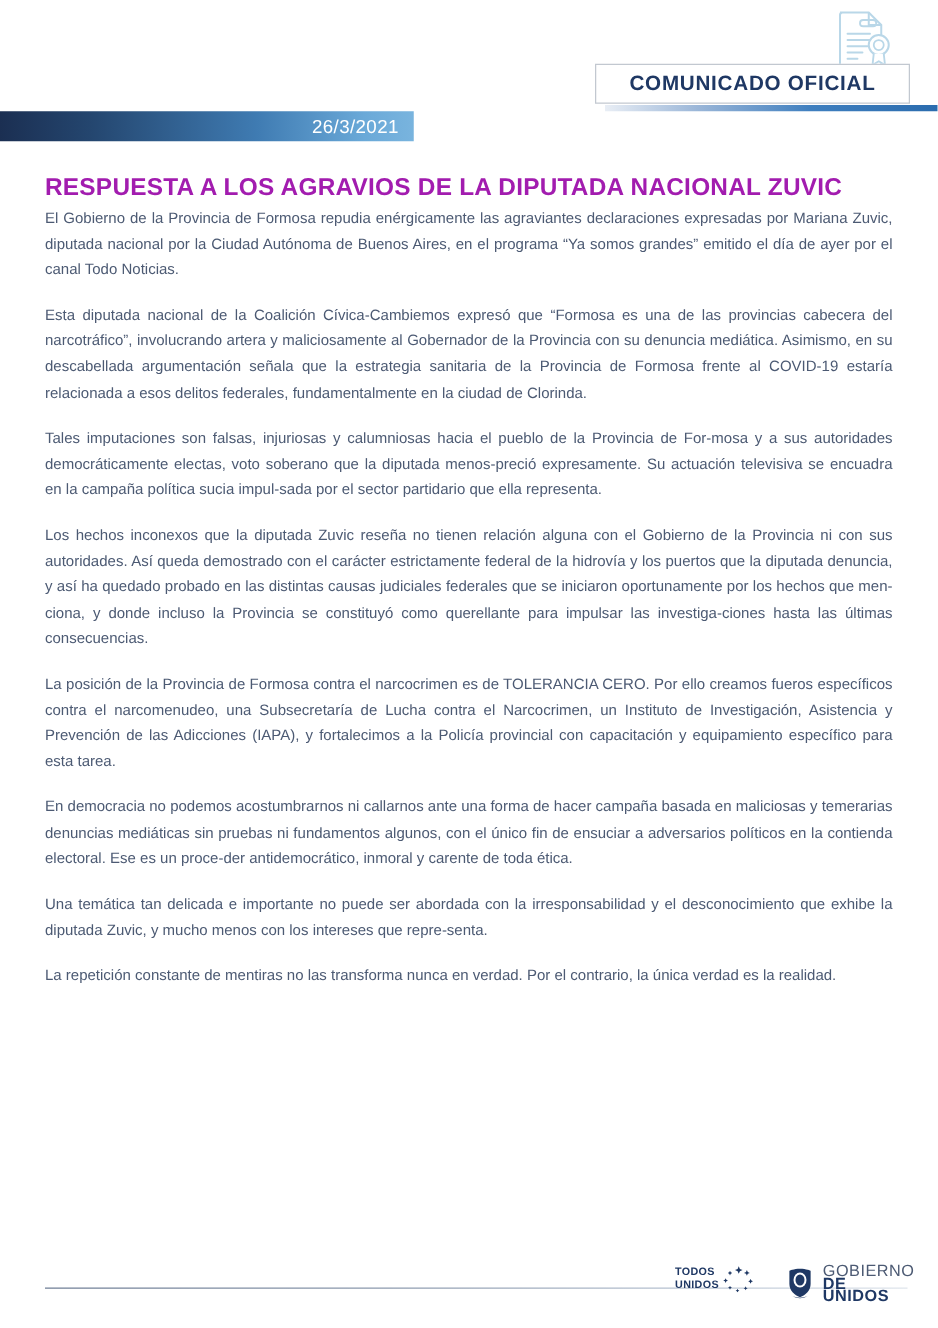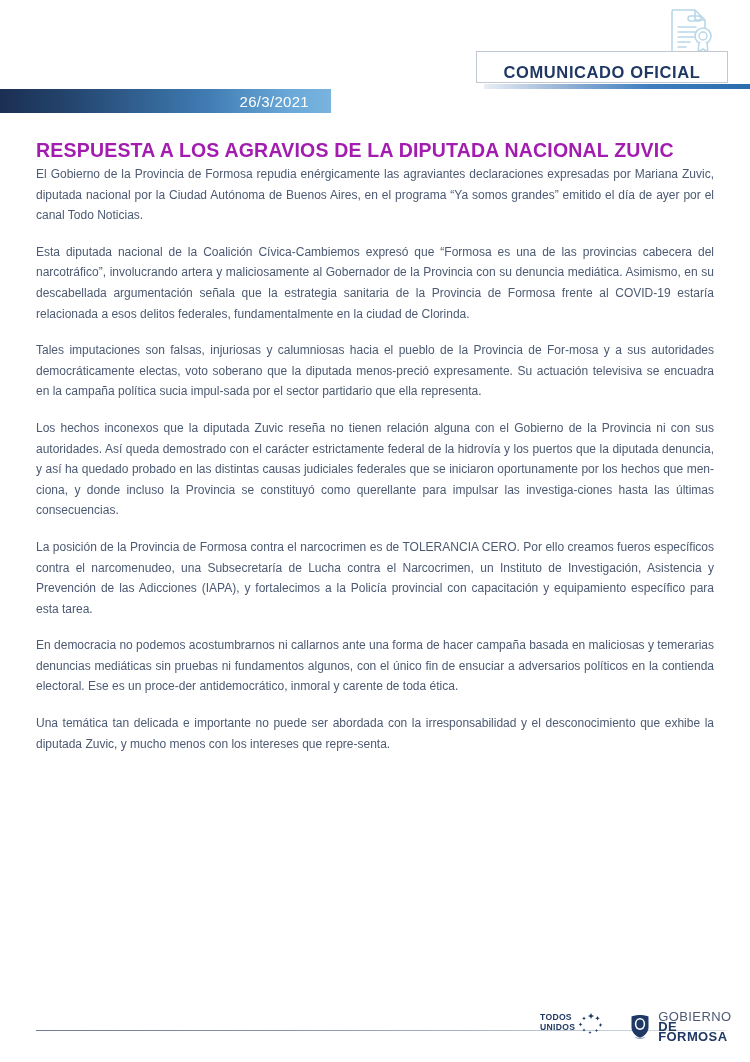--- a/index.html
+++ b/index.html
@@ -29,21 +29,21 @@
   }
   .badge-box {
     position: absolute;
     left: 476px;
     top: 51px;
     width: 252px;
     height: 32px;
     border: 1px solid #c2c8d0;
     background: #ffffff;
     display: flex;
-    align-items: flex-end;
+    align-items: center;
     justify-content: center;
     box-sizing: border-box;
   }
   .badge-box span {
     font-size: 16.5px;
     font-weight: bold;
     letter-spacing: 0.6px;
     color: #1f3864;
   }
   .badge-underline {
@@ -60,21 +60,21 @@
     position: absolute;
     left: 0;
     top: 89px;
     width: 331px;
     height: 24px;
     background: linear-gradient(to right, #1b2f52 0%, #24466f 22%, #3f7bb2 62%, #6aa9d8 88%, #79b4de 100%);
     display: flex;
     align-items: center;
     justify-content: flex-end;
     box-sizing: border-box;
-    padding-right: 22px;
+    padding-right: 12px;
   }
   .date-banner span {
     color: #ffffff;
     font-size: 15px;
     letter-spacing: 0.3px;
   }
 
   
   .doc-title {
     position: absolute;
@@ -198,20 +198,21 @@
 <h1 class="doc-title">RESPUESTA A LOS AGRAVIOS DE LA DIPUTADA NACIONAL ZUVIC</h1>
 
 <div class="body-copy">
   <p>El Gobierno de la Provincia de Formosa repudia enérgicamente las agraviantes declaraciones expresadas por Mariana Zuvic, diputada nacional por la Ciudad Autónoma de Buenos Aires, en el programa “Ya somos grandes” emitido el día de ayer por el canal Todo Noticias.</p>
   <p>Esta diputada nacional de la Coalición Cívica-Cambiemos expresó que “Formosa es una de las provincias cabecera del narcotráfico”, involucrando artera y maliciosamente al Gobernador de la Provincia con su denuncia mediática. Asimismo, en su descabellada argumentación señala que la estrategia sanitaria de la Provincia de Formosa frente al COVID-19 estaría relacionada a esos delitos federales, fundamentalmente en la ciudad de Clorinda.</p>
   <p>Tales imputaciones son falsas, injuriosas y calumniosas hacia el pueblo de la Provincia de For-mosa y a sus autoridades democráticamente electas, voto soberano que la diputada menos-preció expresamente. Su actuación televisiva se encuadra en la campaña política sucia impul-sada por el sector partidario que ella representa.</p>
   <p>Los hechos inconexos que la diputada Zuvic reseña no tienen relación alguna con el Gobierno de la Provincia ni con sus autoridades. Así queda demostrado con el carácter estrictamente federal de la hidrovía y los puertos que la diputada denuncia, y así ha quedado probado en las distintas causas judiciales federales que se iniciaron oportunamente por los hechos que men-ciona, y donde incluso la Provincia se constituyó como querellante para impulsar las investiga-ciones hasta las últimas consecuencias.</p>
   <p>La posición de la Provincia de Formosa contra el narcocrimen es de TOLERANCIA CERO. Por ello creamos fueros específicos contra el narcomenudeo, una Subsecretaría de Lucha contra el Narcocrimen, un Instituto de Investigación, Asistencia y Prevención de las Adicciones (IAPA), y fortalecimos a la Policía provincial con capacitación y equipamiento específico para esta tarea.</p>
   <p>En democracia no podemos acostumbrarnos ni callarnos ante una forma de hacer campaña basada en maliciosas y temerarias denuncias mediáticas sin pruebas ni fundamentos algunos, con el único fin de ensuciar a adversarios políticos en la contienda electoral. Ese es un proce-der antidemocrático, inmoral y carente de toda ética.</p>
   <p>Una temática tan delicada e importante no puede ser abordada con la irresponsabilidad y el desconocimiento que exhibe la diputada Zuvic, y mucho menos con los intereses que repre-senta.</p>
+  <p>La repetición constante de mentiras no las transforma nunca en verdad. Por el contrario, la única verdad es la realidad.</p>
 </div>
 
 <div class="footer-rule"></div>
 
 <div class="footer-logos">
 
   <div class="todos-unidos">
     <div class="tu-text">
       <div>TODOS</div>
       <div>UNIDOS</div>
@@ -236,16 +237,16 @@
     <span class="shield">
       <svg viewBox="0 0 24 26" width="24" height="26">
         <path d="M12 1 C7 1 3.5 2.6 3.5 2.6 V13 C3.5 18.5 7.5 22 12 23.8 C16.5 22 20.5 18.5 20.5 13 V2.6 C20.5 2.6 17 1 12 1 z" fill="#1f3864"></path>
         <ellipse cx="12" cy="10" rx="5.2" ry="6" fill="#ffffff"></ellipse>
         <ellipse cx="12" cy="10" rx="3.6" ry="4.4" fill="#1f3864"></ellipse>
         <path d="M6 23 q6 3 12 0 q-6 2.2 -12 0 z" fill="#1f3864"></path>
       </svg>
     </span>
     <div class="gob-text">
       <div class="l1">GOBIERNO</div>
-      <div>DE FORMOSA</div>
+      <div>DE UNIDOS</div>
     </div>
   </div>
 </div>
 
 </body></html>

